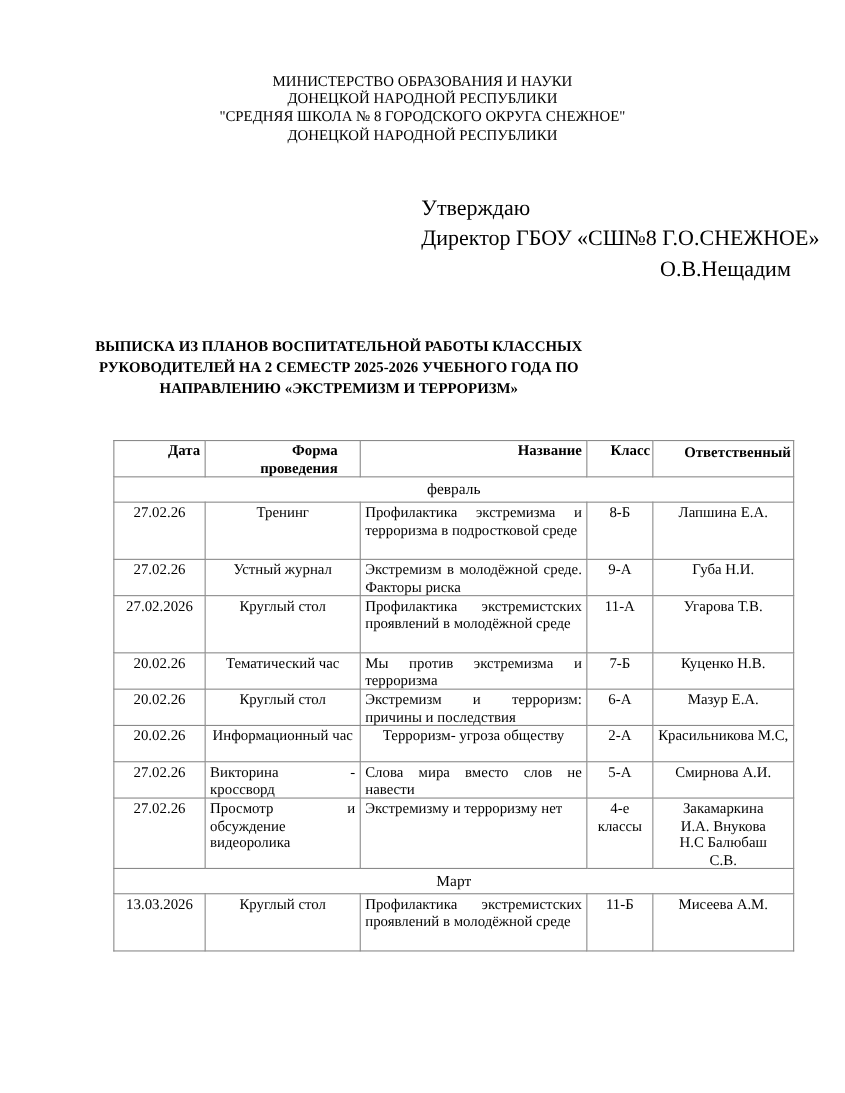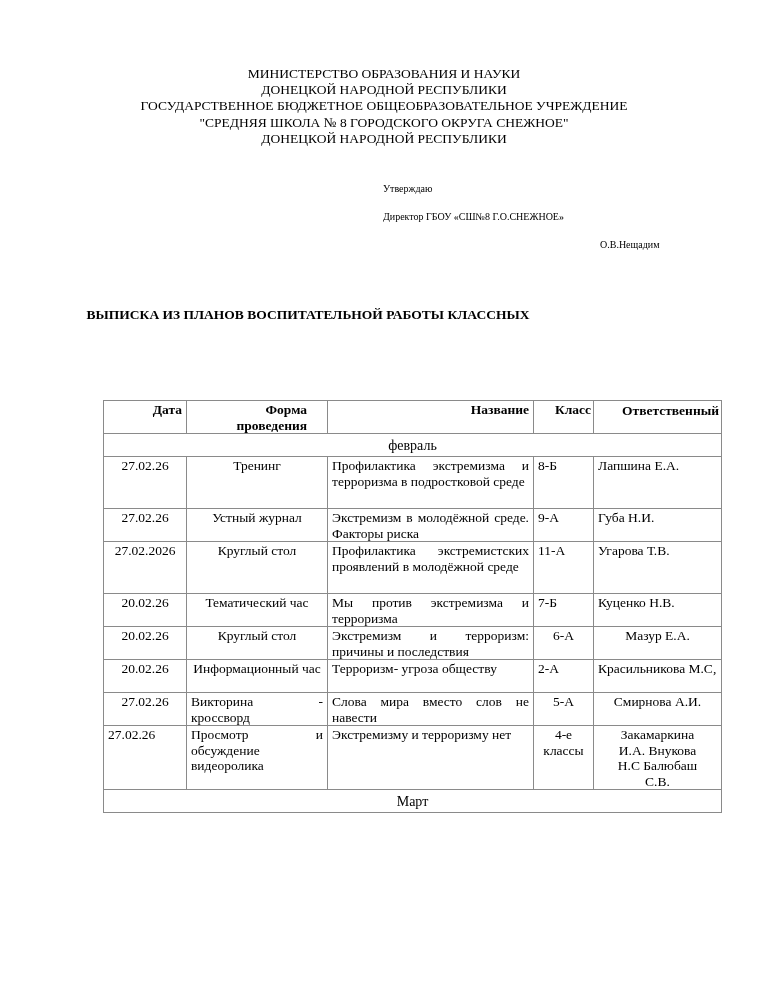--- a/index.html
+++ b/index.html
@@ -5,21 +5,21 @@
   html, body { margin: 0; padding: 0; background: #ffffff; }
   body {
     width: 768px; height: 994px; position: relative; overflow: hidden;
     font-family: "Liberation Serif", serif; color: #000;
   }
   .header-block {
     position: absolute; left: 0; top: 66px; width: 768px;
     text-align: center; font-size: 13.5px; line-height: 16.2px;
   }
   .approve {
-    position: absolute; left: 383px; font-size: 10px; line-height: 18px;
+    position: absolute; left: 383px; font-size: 20px; line-height: 18px;
   }
   #approve-1 { top: 180px; }
   #approve-2 { top: 208px; }
   #approve-3 { top: 236px; left: 600px; }
   .doc-title {
     position: absolute; left: 0; top: 305px; width: 616px;
     text-align: center; font-weight: bold; font-size: 13.5px; line-height: 19px;
   }
   table.plan {
     position: absolute; left: 103px; top: 400px;
@@ -30,39 +30,40 @@
     border: 1px solid #8a8a8a; vertical-align: top;
     padding: 1px 4px 0 4px; overflow: hidden;
   }
   table.plan th { font-weight: bold; text-align: right; height: 30px; }
   th.col-name { text-align: center; }
   .month-row td {
     text-align: center; font-weight: normal; font-size: 14px; line-height: 21px; height: 21px; padding: 0;
   }
   .c { text-align: center; }
   .j { text-align: justify; text-align-last: left; }
-  .l { text-align: left; }
+  .l { text-align: center; }
 </style>
 </head>
 <body>
 
 <div class="header-block">
   <div>МИНИСТЕРСТВО ОБРАЗОВАНИЯ И НАУКИ</div>
   <div>ДОНЕЦКОЙ НАРОДНОЙ РЕСПУБЛИКИ</div>
-  <div>ГОСУДАРСТВЕННОЕ БЮДЖЕТНОЕ ОБЩЕОБРАЗОВАТЕЛЬНОЕ УЧРЕЖДЕНИЕ</div>
   <div>"СРЕДНЯЯ ШКОЛА № 8 ГОРОДСКОГО ОКРУГА СНЕЖНОЕ"</div>
   <div>ДОНЕЦКОЙ НАРОДНОЙ РЕСПУБЛИКИ</div>
 </div>
 
 <div class="approve" id="approve-1">Утверждаю</div>
 <div class="approve" id="approve-2">Директор ГБОУ «СШ№8 Г.О.СНЕЖНОЕ»</div>
 <div class="approve" id="approve-3">О.В.Нещадим</div>
 
 <div class="doc-title">
   <div>ВЫПИСКА ИЗ ПЛАНОВ ВОСПИТАТЕЛЬНОЙ РАБОТЫ КЛАССНЫХ</div>
+  <div>РУКОВОДИТЕЛЕЙ НА 2 СЕМЕСТР 2025-2026 УЧЕБНОГО ГОДА ПО</div>
+  <div>НАПРАВЛЕНИЮ «ЭКСТРЕМИЗМ И ТЕРРОРИЗМ»</div>
 </div>
 
 <table class="plan">
   <colgroup>
     <col style="width:83px">
     <col style="width:141px">
     <col style="width:206px">
     <col style="width:60px">
     <col style="width:128px">
   </colgroup>
@@ -134,14 +135,21 @@
       <td class="j">Просмотр и обсуждение видеоролика</td>
       <td class="j">Экстремизму и терроризму нет</td>
       <td class="c">4-е классы</td>
       <td class="c" style="padding:1px 14px 0 14px">Закамаркина И.А. Внукова Н.С Балюбаш С.В.</td>
     </tr>
 
     <tr class="month-row">
       <td colspan="5">Март</td>
     </tr>
 
+    <tr style="height:52px">
+      <td class="c" style="padding:1px 1px 0 1px">13.03.2026</td>
+      <td class="c">Круглый стол</td>
+      <td class="j">Профилактика экстремистских проявлений в молодёжной среде</td>
+      <td class="c">11-Б</td>
+      <td class="c">Мисеева А.М.</td>
+    </tr>
   </tbody>
 </table>
 
 </body></html>

